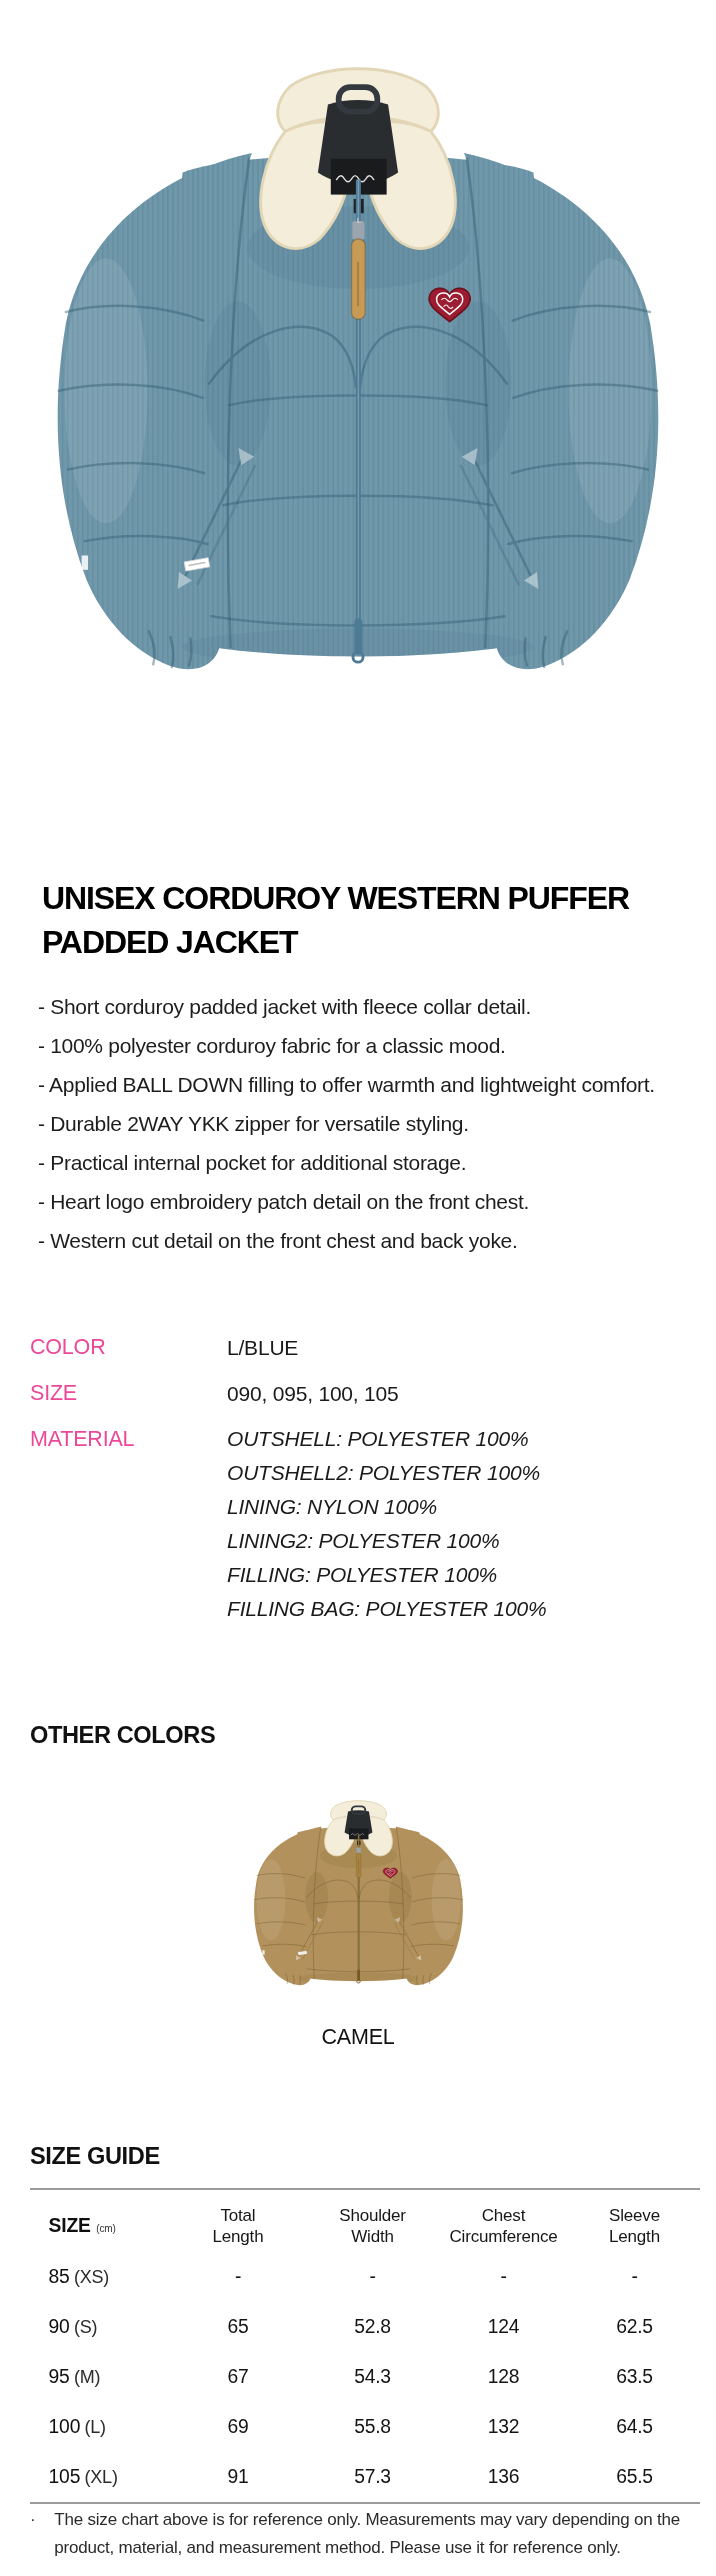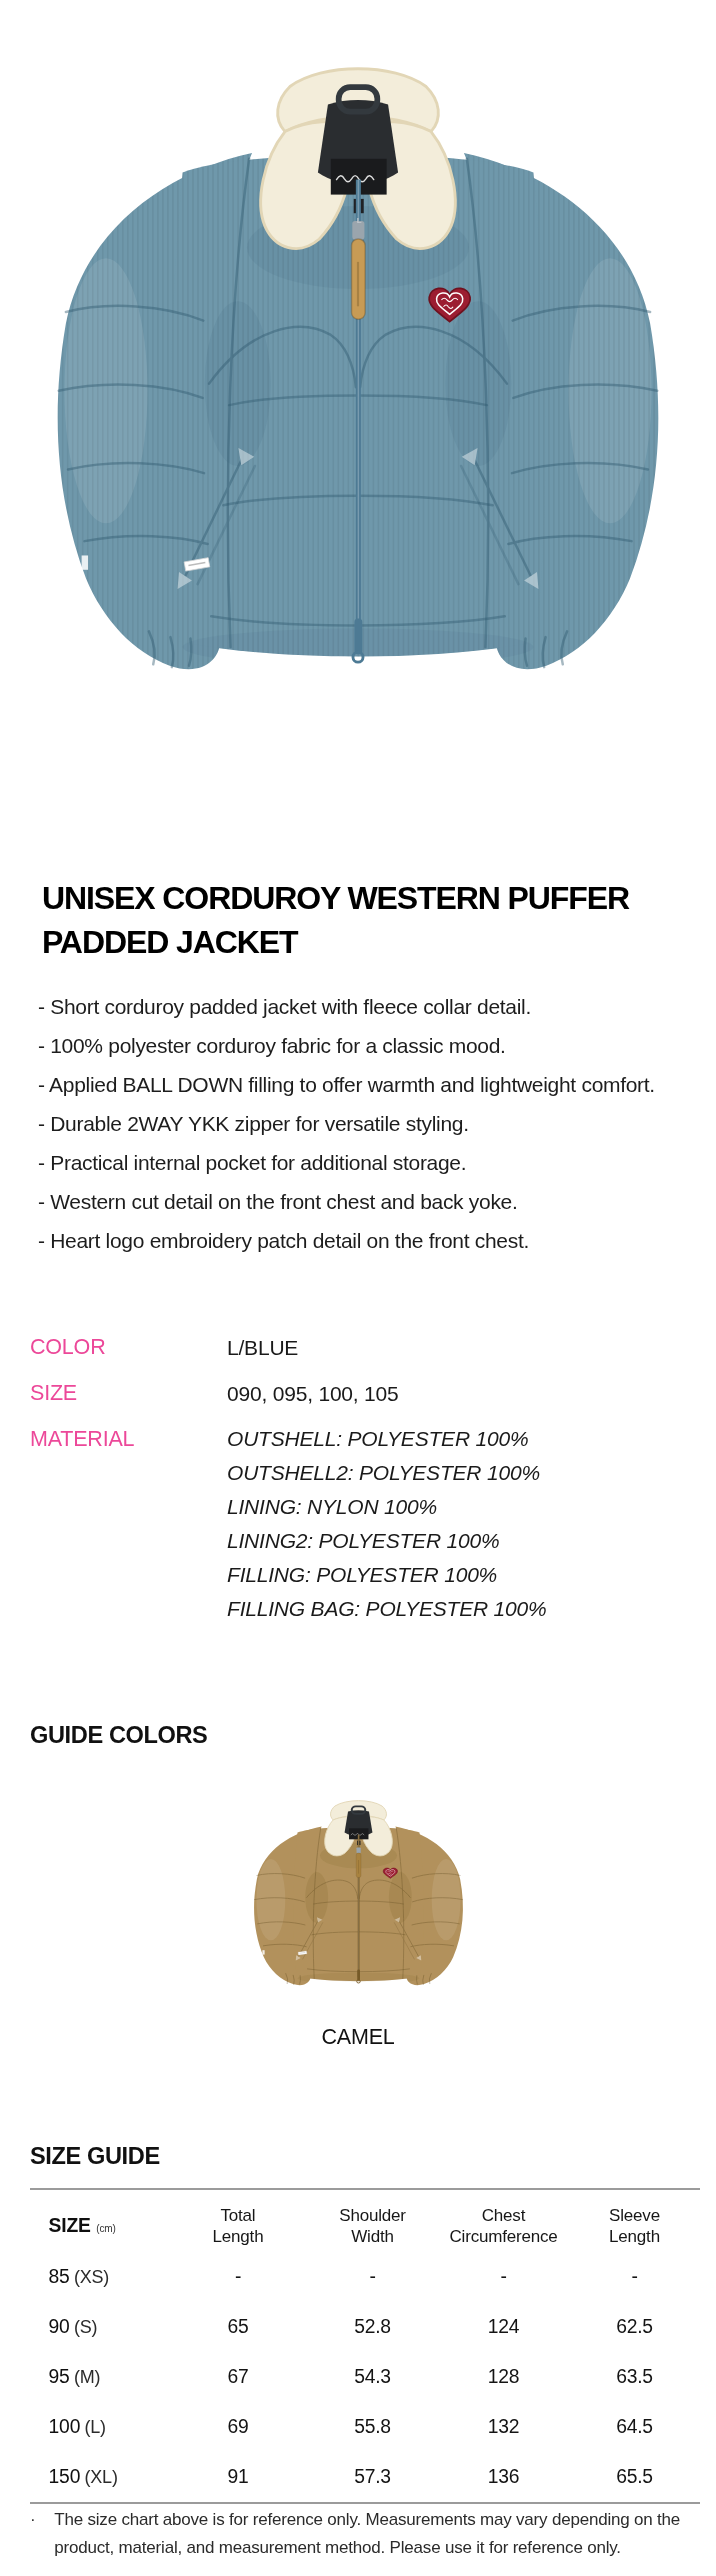--- a/index.html
+++ b/index.html
@@ -157,22 +157,22 @@
 
   <h1 class="abs" id="title" style="margin:12px;">UNISEX CORDUROY WESTERN PUFFER PADDED JACKET</h1>
 
   <ul class="abs" id="features">
 
   <li>- Short corduroy padded jacket with fleece collar detail.</li>
       <li>- 100% polyester corduroy fabric for a classic mood.</li>
       <li>- Applied BALL DOWN filling to offer warmth and lightweight comfort.</li>
       <li>- Durable 2WAY YKK zipper for versatile styling.</li>
       <li>- Practical internal pocket for additional storage.</li>
+      <li>- Heart logo embroidery patch detail on the front chest.</li>
       <li>- Western cut detail on the front chest and back yoke.</li>
-      <li>- Heart logo embroidery patch detail on the front chest.</li>
     </ul>
 
   <div class="spec" id="spec-color">
     <div class="lbl">COLOR</div>
     <div class="val">L/BLUE</div>
   </div>
   <div class="spec" id="spec-size">
     <div class="lbl">SIZE</div>
     <div class="val">090, 095, 100, 105</div>
   </div>
@@ -182,21 +182,21 @@
 
     <div>OUTSHELL: POLYESTER 100%</div>
         <div>OUTSHELL2: POLYESTER 100%</div>
         <div>LINING: NYLON 100%</div>
         <div>LINING2: POLYESTER 100%</div>
         <div>FILLING: POLYESTER 100%</div>
         <div>FILLING BAG: POLYESTER 100%</div>
       </div>
   </div>
 
-  <h2 class="abs" id="other-heading" style="margin:0;">GUIDE COLORS</h2>
+  <h2 class="abs" id="other-heading" style="margin:0;">OTHER COLORS</h2>
   <div class="abs" id="camel-thumb">
     <svg class="jacket" width="249" height="231" viewBox="0 0 1000 1050" preserveAspectRatio="none" style="--body: #b6955e; --body-dark: #8f7038; --zip: #755a28; --pull: #a8823f; --collar: #f3edda; --collar-edge: #e2d6b6; --patch: #9c1d31; --patch-dark: #6f1220; --line: #5f4a1f;">
       <use href="#puffer"></use>
     </svg>
   </div>
   <div class="abs" id="camel-label">CAMEL</div>
 
   <h2 class="abs" id="sg-heading" style="margin:0;">SIZE GUIDE</h2>
   <div class="abs" id="sg-table">
     <div class="tr head">
@@ -250,21 +250,21 @@
             <span class="num">100</span><span class="fit">(L)</span>
           </div>
           <div class="td">69</div>
           <div class="td">55.8</div>
           <div class="td">132</div>
           <div class="td">64.5</div>
         </div>
 
         <div class="tr row">
           <div class="td td-label">
-            <span class="num">150</span><span class="fit">(XL)</span>
+            <span class="num">105</span><span class="fit">(XL)</span>
           </div>
           <div class="td">91</div>
           <div class="td">57.3</div>
           <div class="td">136</div>
           <div class="td">65.5</div>
         </div>
       </div>
   </div>
 
   <div class="abs" id="note">

